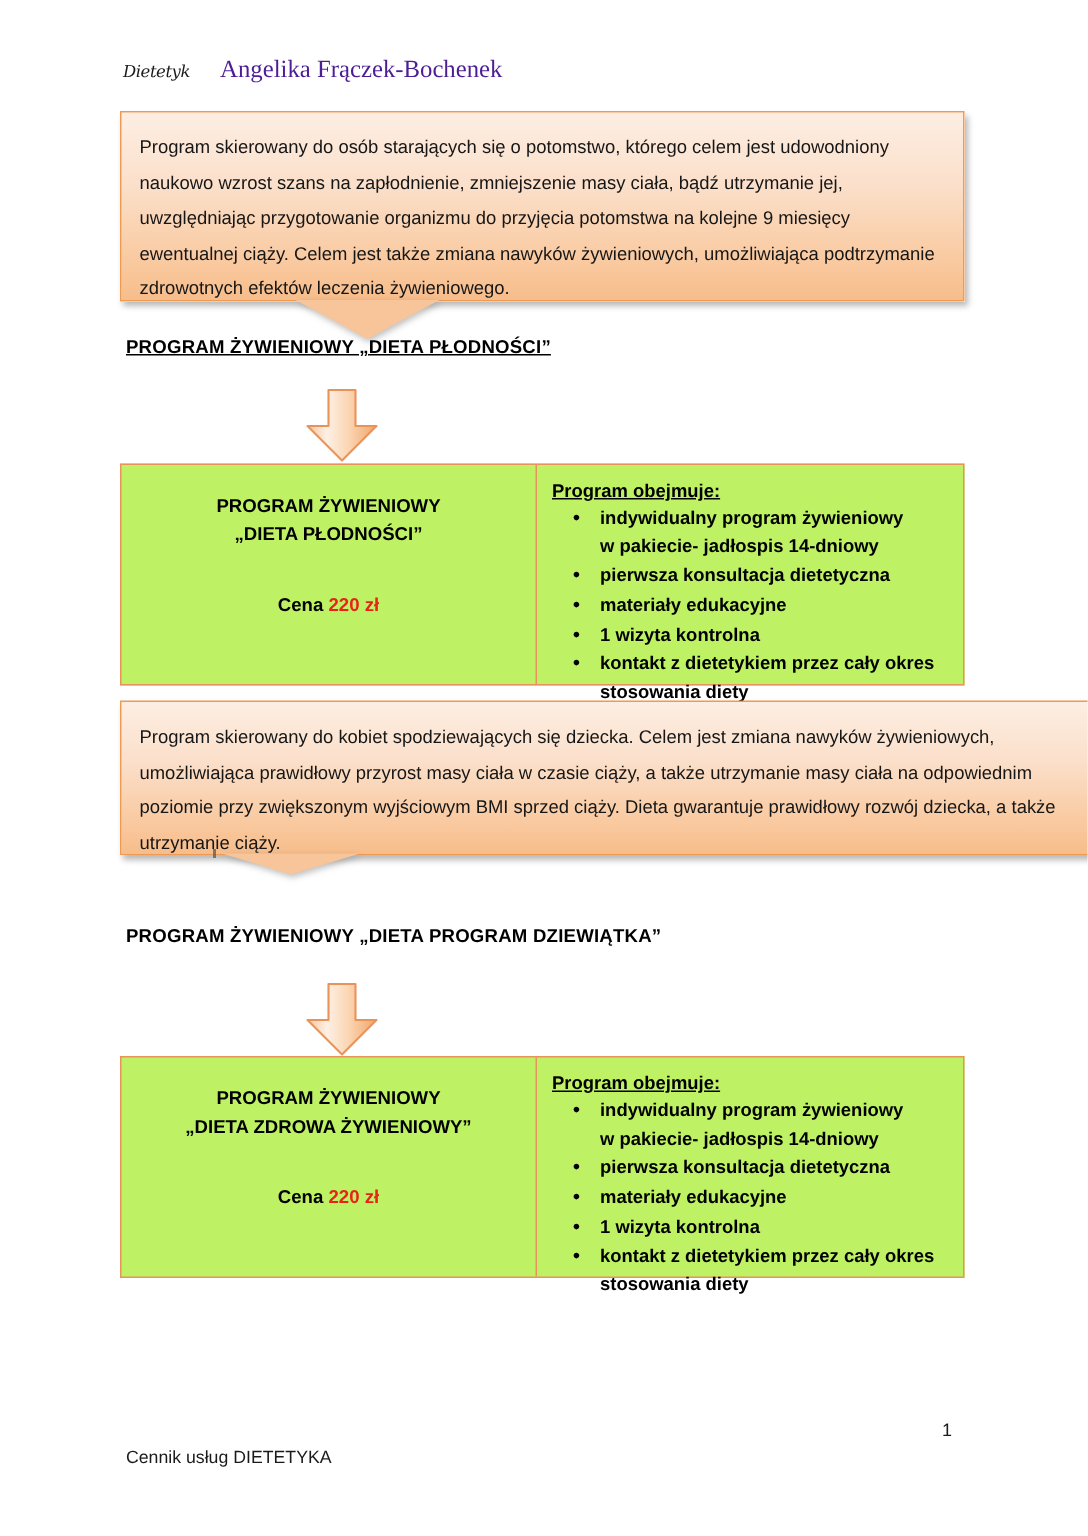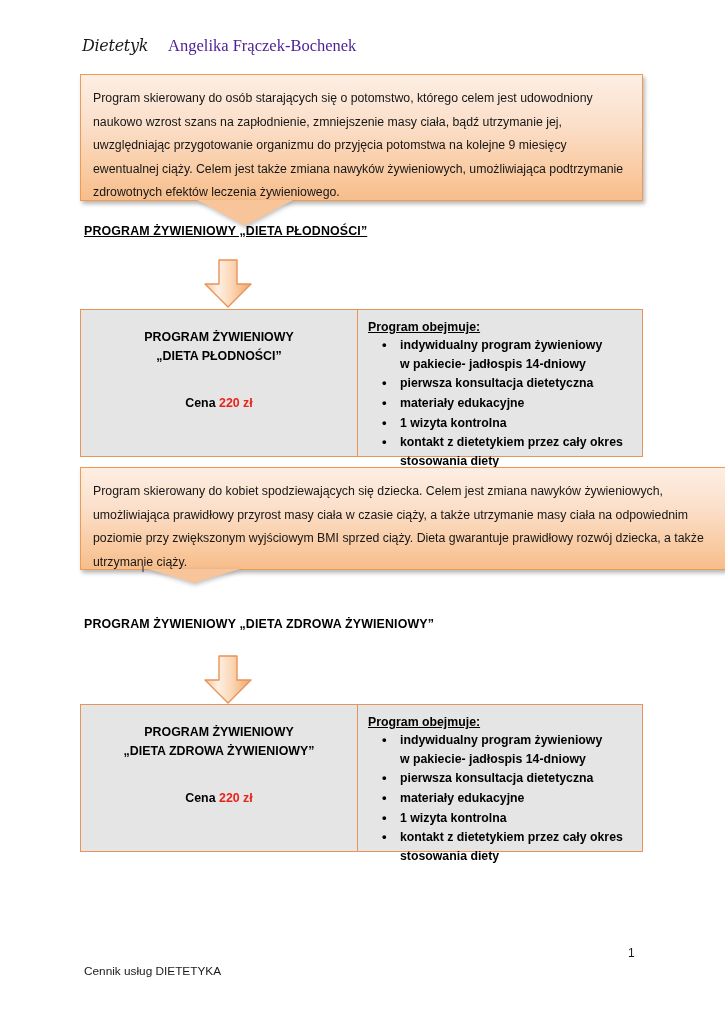--- a/index.html
+++ b/index.html
@@ -26,21 +26,21 @@
   
   .header {
     position: absolute;
     left: 82px;
     top: 36px;
     white-space: nowrap;
   }
   .header .script {
     font-family: "DejaVu Serif", serif;
     font-style: italic;
-    font-size: 16px;
+    font-size: 11px;
     letter-spacing: -0.3px;
     color: #1a1a1a;
   }
   .header .name {
     font-family: "Liberation Serif", serif;
     font-size: 16.5px;
     color: #4c1d95;
     margin-left: 20px;
   }
 
@@ -107,21 +107,21 @@
     height: 52px;
   }
   .arrow svg { display: block; width: 100%; height: 100%; }
 
   
   .prog-table {
     position: absolute;
     display: flex;
     box-sizing: border-box;
     border: 1px solid #e8935a;
-    background: #e5e5e5;
+    background: #bef264;
   }
   .cell-left {
     box-sizing: border-box;
     width: 277px;
     border-right: 1px solid #e8935a;
     padding: 18px 10px 10px 10px;
     text-align: center;
   }
   .cell-right {
     box-sizing: border-box;
@@ -255,21 +255,21 @@
   </div>
 
   <div class="callout" style="left:80px; top:467px; width:649px; height:103px;">
     <div class="callout-text">Program skierowany do kobiet spodziewających się dziecka. Celem jest zmiana nawyków żywieniowych, umożliwiająca prawidłowy przyrost masy ciała w czasie ciąży, a także utrzymanie masy ciała na odpowiednim poziomie przy zwiększonym wyjściowym BMI sprzed ciąży. Dieta gwarantuje prawidłowy rozwój dziecka, a także utrzymanie ciąży.</div>
   </div>
   <div class="tail tail-short" style="left:148px; top:569px;">
     <div class="tail-fill"></div>
   </div>
   <div class="dot-artifact" style="left:142px; top:566px;"></div>
 
-  <div class="section-heading" style="top:617px;">PROGRAM ŻYWIENIOWY „DIETA ZDROWA ŻYWIENIOWY”</div>
+  <div class="section-heading" style="top:617px;">PROGRAM ŻYWIENIOWY „DIETA PROGRAM DZIEWIĄTKA”</div>
 
   <div class="arrow" style="left:198px; top:654px;">
     <svg viewBox="0 0 60 52" xmlns="http://www.w3.org/2000/svg" aria-hidden="true">
       <polygon points="21,2 39,2 39,26 53,26 30,49 7,26 21,26" fill="url(#argrad)" stroke="#e8935a" stroke-width="1.4" stroke-linejoin="round"></polygon>
     </svg>
   </div>
 
   <div class="prog-table" style="left:80px; top:704px; width:563px; height:148px;">
     <div class="cell-left">
       <div class="prog-title">

